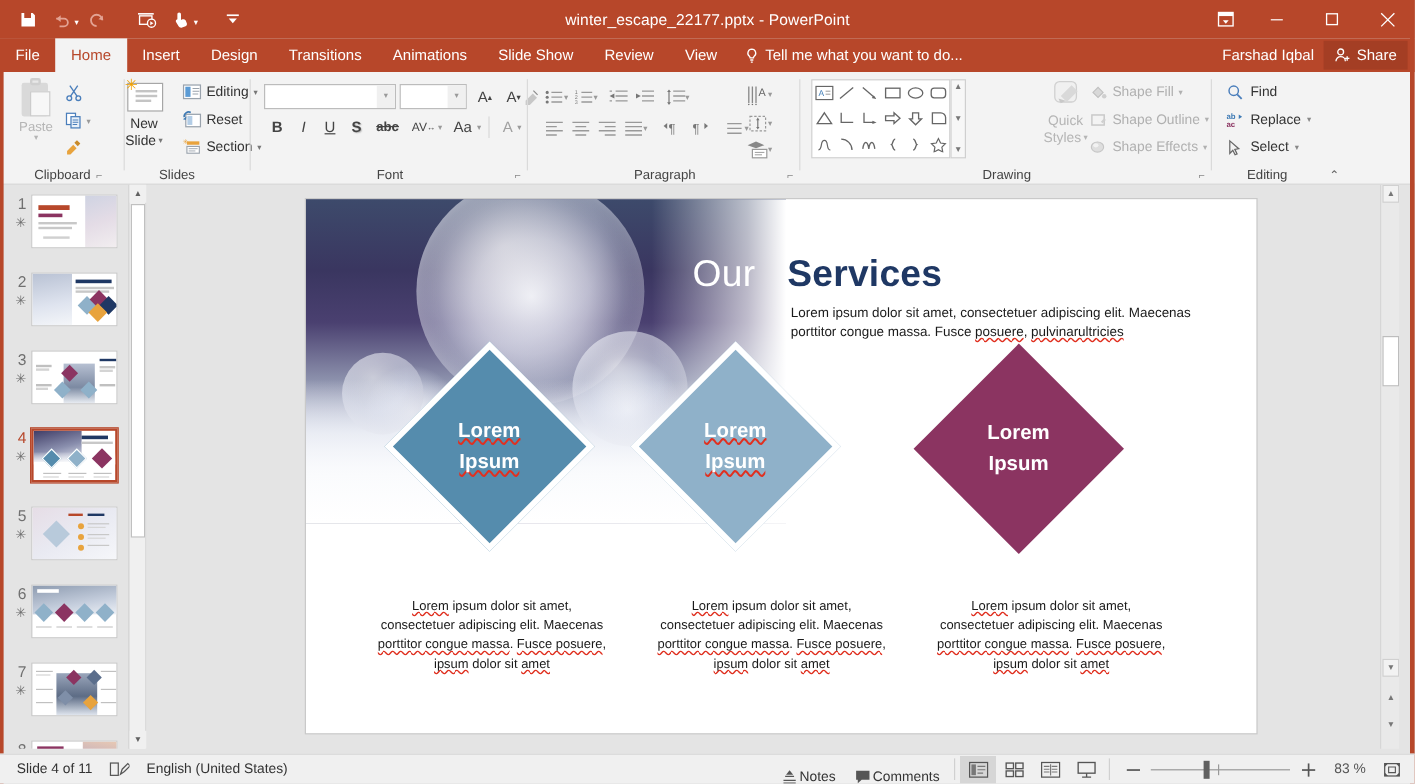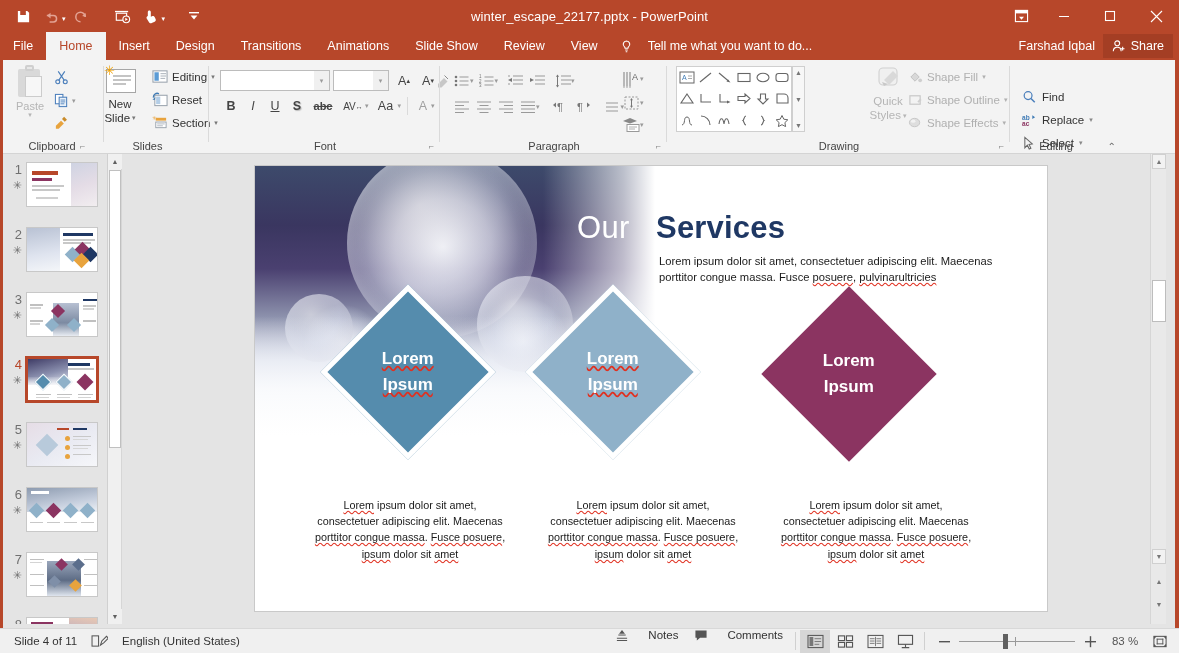--- a/index.html
+++ b/index.html
@@ -43,21 +43,21 @@
     background: #b7472a;
   }
   .tabs { position: absolute; left: 0; top: 0; display: flex; height: 28px; align-items: flex-end; }
   .tab {
     padding: 0 13px; display: flex; align-items: center;
     color: #ffffff; font-size: 12.5px; height: 28px;
   }
   .tab.file { background: #b7472a; }
   .tab.active { background: #f3f3f3; color: #b7472a; }
   .tellme {
-    display: flex; align-items: center; gap: 16px;
+    display: flex; align-items: center; gap: 6px;
     padding: 0 10px; color: #ffffff; font-size: 12.5px; height: 28px;
   }
   .bulb { font-size: 12px; }
   .acct {
     position: absolute; right: 84px; top: 0; height: 28px;
     display: flex; align-items: center; color: #fff; font-size: 12.5px;
   }
   .share {
     position: absolute; right: 6px; top: 2px; height: 24px;
     display: flex; align-items: center; gap: 5px;
@@ -143,21 +143,21 @@
   }
   .drawbig {
     position: absolute; top: 5px; width: 48px; height: 72px;
     display: flex; flex-direction: column; align-items: center;
     font-size: 11.5px; color: #333; line-height: 1.2; text-align: center;
   }
   .draw-cmds { position: absolute; top: 5px; width: 100px; }
   .draw-cmd { height: 23px; display: flex; align-items: center; gap: 4px; font-size: 11.5px; color: #b0b0b0; }
 
   
-  .edit-cmds { position: absolute; left: 10px; top: 5px; width: 88px; margin-top: 20px; }
+  .edit-cmds { position: absolute; left: 10px; top: 5px; width: 88px; }
   .edit-cmd { height: 23px; display: flex; align-items: center; gap: 5px; font-size: 11.5px; color: #333; }
   .collapse-ribbon { position: absolute; right: 6px; bottom: 2px; font-size: 10px; color: #666; }
 
   
   .thumbpanel {
     position: absolute; left: 0; top: 154px; width: 108px; height: 470px;
     background: #e4e4e4; overflow: hidden; border-right: 1px solid #d0d0d0;
   }
   .thumb-row { position: relative; height: 60px; margin-top: 5px; }
   .thumb-num {
@@ -262,21 +262,21 @@
   .app-border-l { position: absolute; left: 0px; top: 60px; width: 3px; height: 593px; background: #b7472a; }
 
   
   .statusbar {
     position: absolute; left: 0; top: 628px; width: 1179px; height: 25px;
     background: #f0f0f0; border-top: 1px solid #d8d8d8;
     display: flex; align-items: center; font-size: 11.5px; color: #333;
   }
   .sb-left { display: flex; align-items: center; gap: 14px; padding-left: 14px; }
   .sb-right { position: absolute; right: 4px; display: flex; align-items: center; gap: 0px; }
-  .sb-item { display: flex; align-items: flex-start; gap: 19px; padding: 0 8px; height: 25px; }
+  .sb-item { display: flex; align-items: flex-end; gap: 1px; padding: 0 8px; height: 25px; }
   .viewbtn { width: 30px; height: 23px; display: flex; align-items: center; justify-content: center; font-size: 13px; color: #555; }
   .viewbtn.active { background: #d6d6d6; }
   .zoom-slider { position: relative; width: 116px; height: 23px; display: flex; align-items: center; }
   .zs-track { position: absolute; left: 0; top: 11px; width: 116px; height: 1px; background: #999; }
   .zs-mid { position: absolute; left: 56px; top: 7px; width: 1px; height: 9px; background: #999; }
   .zs-handle { position: absolute; left: 44px; top: 4px; width: 5px; height: 15px; background: #606060; }
   .zoom-pct { width: 40px; text-align: center; font-size: 11.5px; color: #555; }
   .sb-sep { width: 1px; height: 18px; background: #d0d0d0; margin: 0 4px; }
 
   svg { display: block; }

